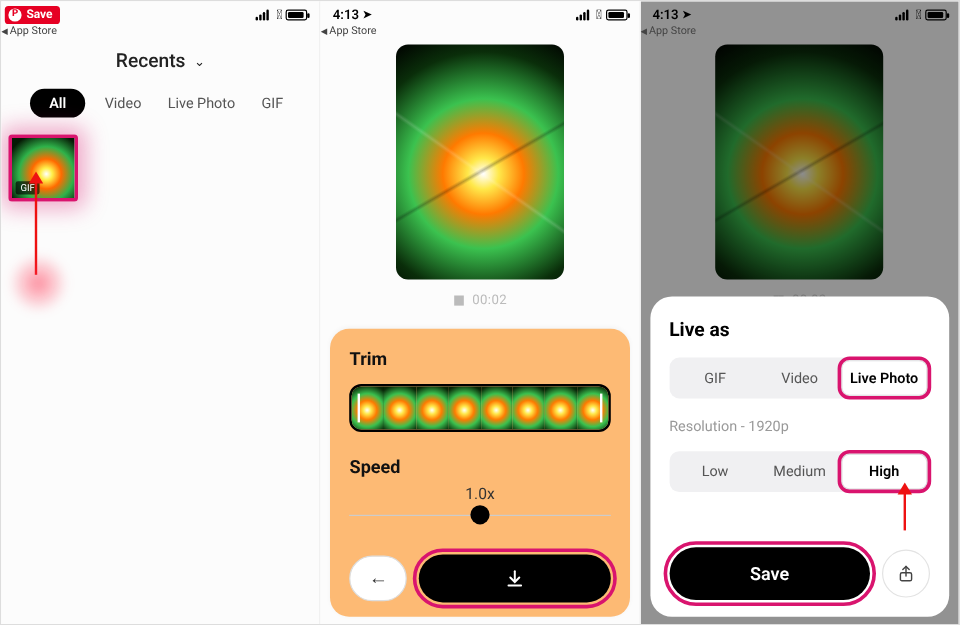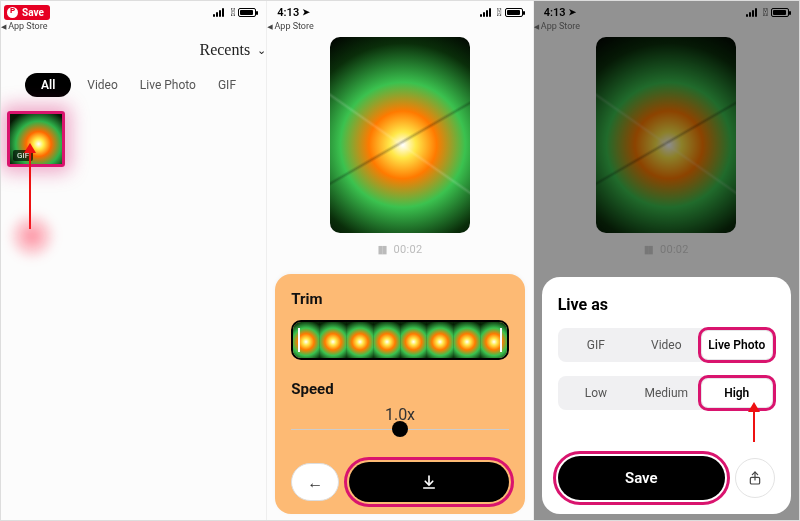--- a/index.html
+++ b/index.html
@@ -63,26 +63,25 @@
     width:11px; height:11px; border-radius:50%;
     background:#fff;
   }
   .pin-badge::after{
     content:"P";
     position:absolute; left:6px; top:2px;
     font-size:8px; color:#e60023; font-weight:800;
   }
   
   .s1-header {
-    text-align: right;
+    text-align: center;
     margin-top: 10px;
     font-size: 16px;
     font-weight: 500;
     color: #222;
-    font-family: Liberation Serif, serif;
   }
   .s1-header .chev { font-size: 11px; margin-left: 3px; display:inline-block; transform: translateY(-1px);}
   .s1-tabs {
     display: flex;
     gap: 10px;
     align-items:flex-start;
     padding: 14px 8px 10px 24px;
     font-size: 12px;
     color: #555;
   }
@@ -203,21 +202,21 @@
     height:1px; background:#ccc;
   }
   .slider-knob {
     position:absolute; top:1px; left:50%;
     transform: translateX(-50%);
     width:16px; height:16px; border-radius:50%;
     background:#000;
   }
   .slider-val {
     position:absolute; left:50%; transform:translateX(-50%);
-    top:-15px; font-size:16px; color:#333;
+    top:-15px; font-size:13px; color:#333;
   }
   .btn-row {
     display:flex; gap:10px; margin-top:22px; align-items:center;
   }
   .btn-back {
     width:48px; height:38px; border-radius:22px;
     border:1px solid #ddd; background:#fff;
     display:flex; align-items:center; justify-content:center;
     font-size:16px; color:#333;
   }
@@ -434,20 +433,21 @@
 
     <div class="sheet3">
       <h3>Live as</h3>
 
       <div class="seg">
         <div class="opt">GIF</div>
         <div class="opt">Video</div>
         <div class="opt sel hl">Live Photo</div>
       </div>
 
+      <div class="res-label">Resolution - 1920p</div>
 
       <div class="seg">
         <div class="opt">Low</div>
         <div class="opt">Medium</div>
         <div class="opt sel hl">High</div>
       </div>
 
       <div class="save-row">
         <div class="btn-save">Save</div>
         <div class="btn-share">

